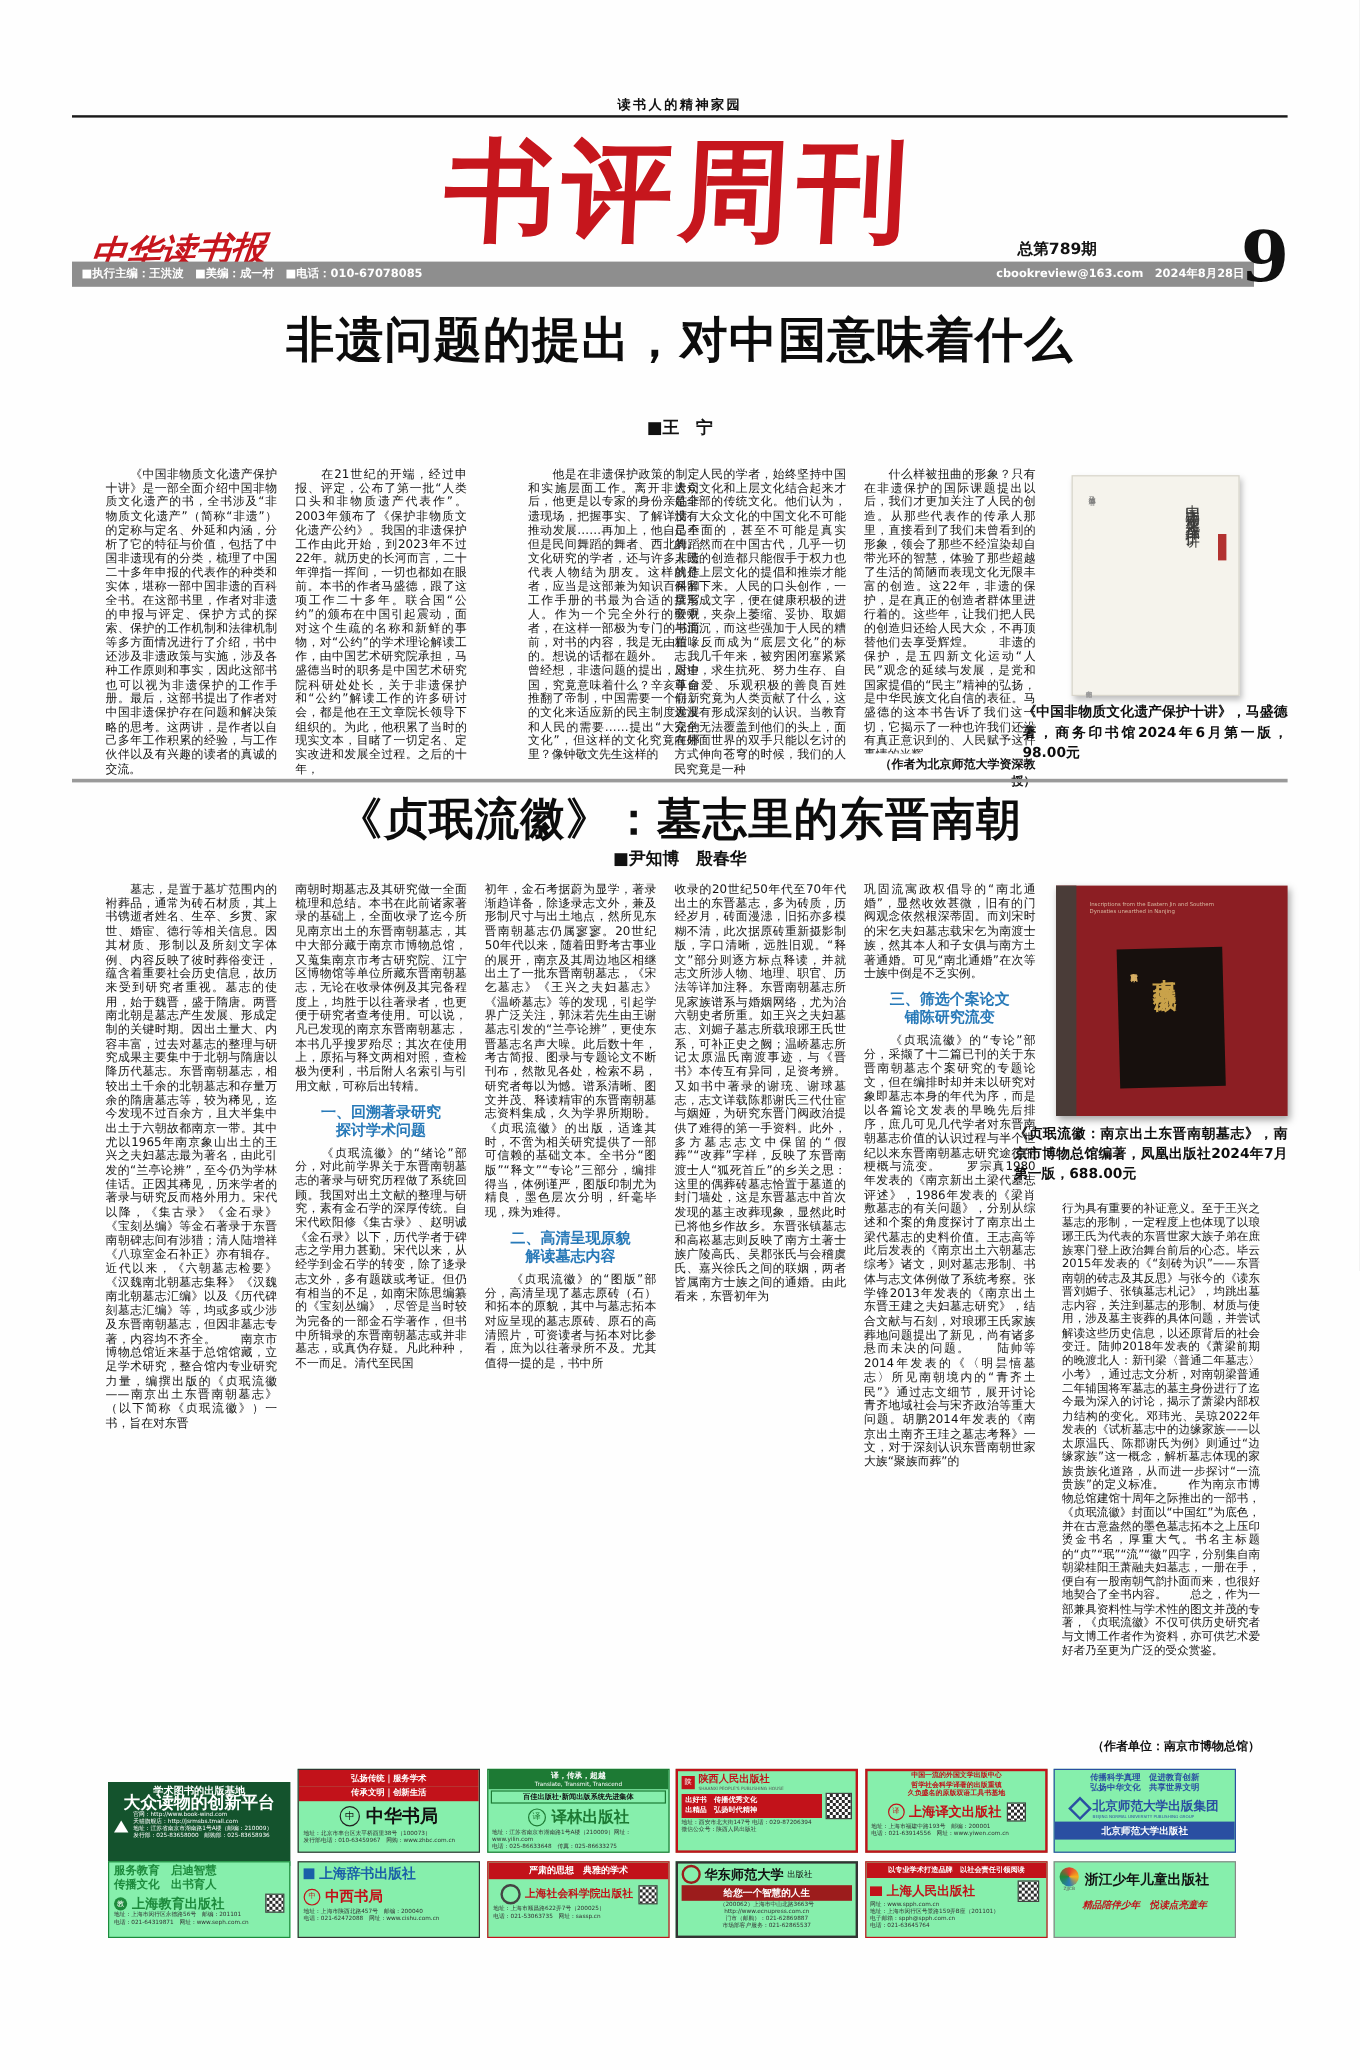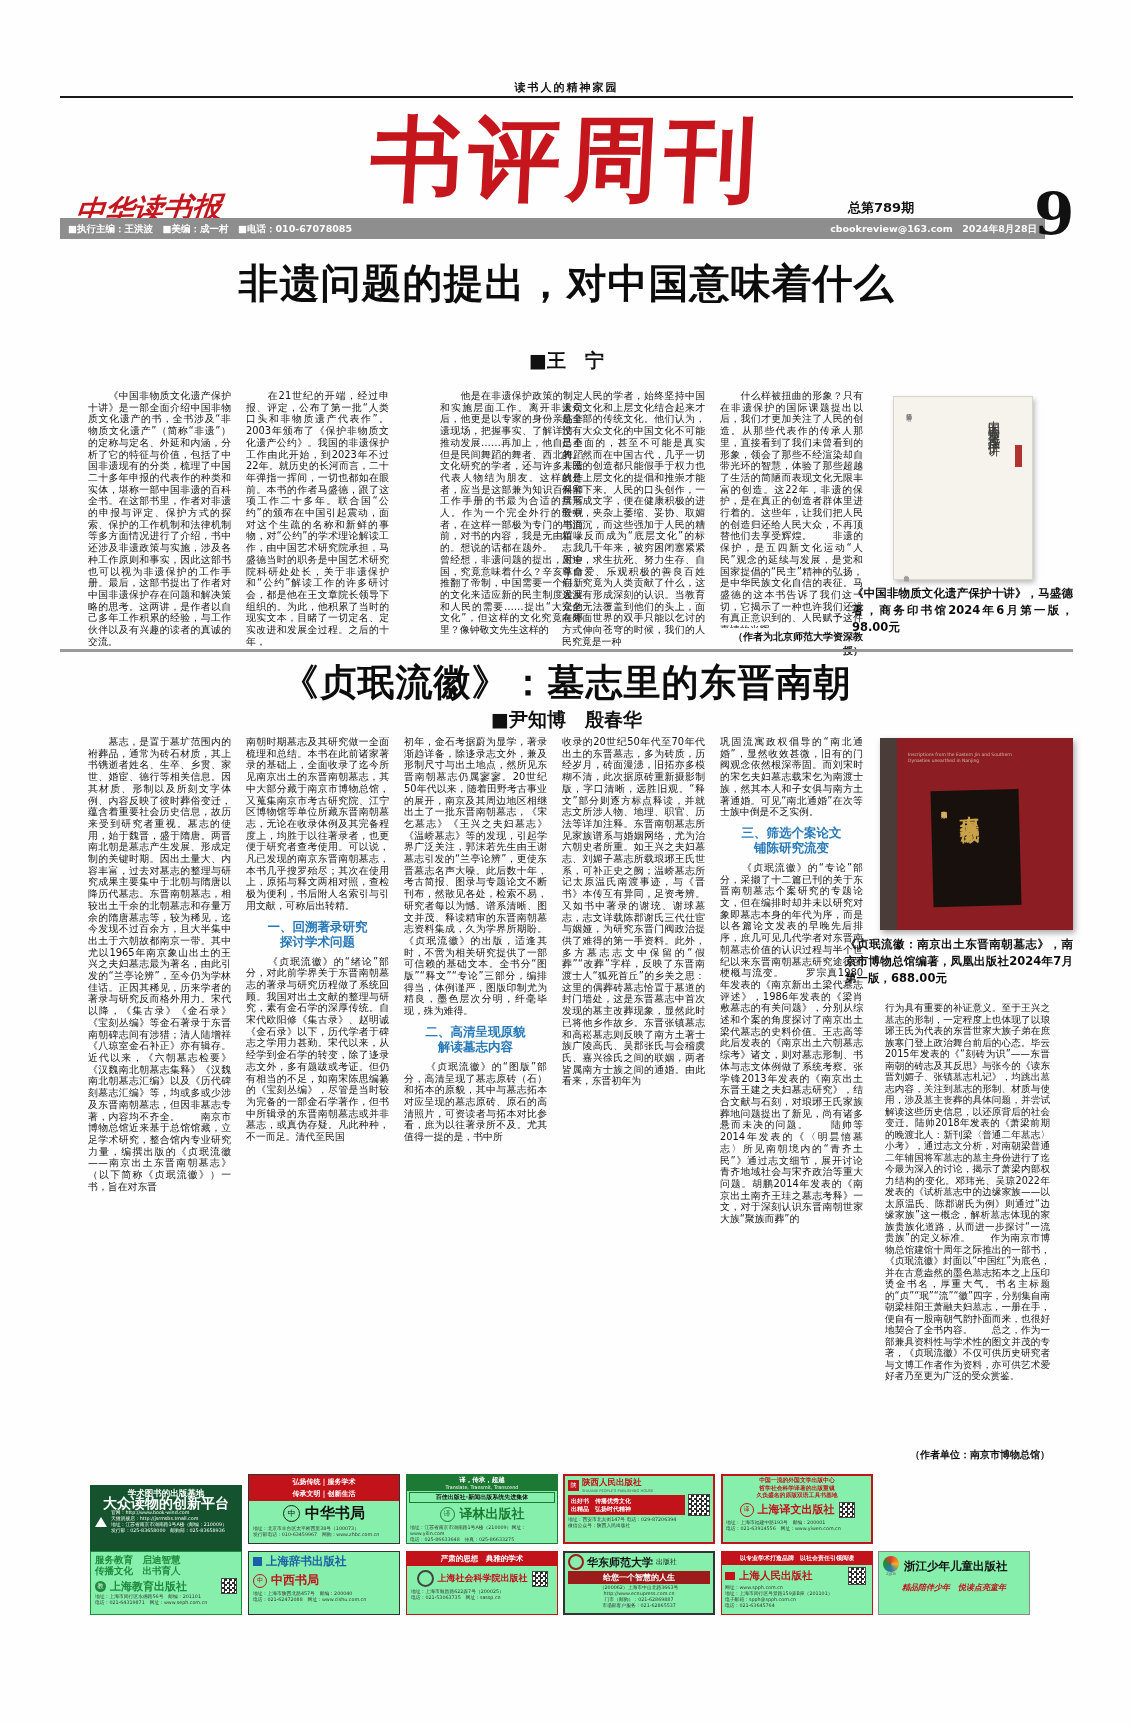--- a/index.html
+++ b/index.html
@@ -16,21 +16,21 @@
   .paper-name{left:76px;top:190px;font-size:29px;font-weight:bold;font-style:italic;color:#c6161d;
               font-family:"DejaVu Serif",serif;transform:skewX(-8deg) rotate(-2deg);}
   .issue-no{left:848px;top:199px;font-size:13px;font-weight:bold;}
   .info-bar{left:60px;top:218px;width:969px;height:21px;background:#8e8e8e;color:#fff;
             font-size:9.5px;font-weight:bold;line-height:21px;padding:0 8px;display:flex;justify-content:space-between;}
   .page-num{left:1034px;top:184px;font-size:58px;font-weight:bold;font-family:"DejaVu Serif",serif;line-height:60px;}
   
   .a-title{left:60px;width:1013px;text-align:center;font-weight:bold;font-family:"DejaVu Serif",serif;color:#0c0c0c;}
   .a1-title{top:256px;font-size:40px;letter-spacing:1px;}
   .a2-title{top:658px;font-size:37px;letter-spacing:1px;}
-  .byline{left:60px;width:1013px;text-align:center;font-size:19px;font-weight:bold;}
+  .byline{left:60px;width:1013px;text-align:center;font-size:14px;font-weight:bold;}
   .col{position:absolute;width:143px;font-size:9.9px;line-height:11.7px;text-align:justify;
        text-justify:inter-character;overflow:hidden;color:#141414;}
   .a1col{top:390px;height:256px;}
   .a2col{top:736px;height:726px;}
   .subhead{color:#2779b8;font-weight:bold;font-size:12.5px;line-height:15px;text-align:center;margin:7px 0;}
   .author-note{position:absolute;font-size:10px;font-weight:bold;text-align:right;width:143px;}
   .divider{left:60px;top:649px;width:1013px;height:3px;background:#9a9a9a;}
   
   .book1{left:893px;top:396px;width:138px;height:182px;background:#f5f3ec;border:1px solid #d8d5cb;
          box-shadow:2px 3px 5px rgba(0,0,0,.25);}
@@ -219,20 +219,34 @@
       <div class="logo-circle" style="width:12px;height:12px;border:1.5px solid #c2121a;color:#c2121a;font-size:6px;">译</div>
       <div style="font-size:11px;font-weight:bold;color:#c2121a;">上海译文出版社</div>
       <div class="qr" style="width:14px;height:14px;"></div>
     </div>
     <div class="tiny" style="color:#333;">
       <div>地址：上海市福建中路193号　邮编：200001</div>
       <div>电话：021-63914556　网址：www.yiwen.com.cn</div>
     </div>
   </div>
 
+  <div class="ad" style="left:878px;top:1474px;border:1px solid #2a4fa2;">
+    <div style="color:#2a4fa2;font-size:7px;font-weight:bold;text-align:center;line-height:9px;margin-top:2px;">
+      <div>传播科学真理　促进教育创新</div>
+      <div>弘扬中华文化　共享世界文明</div>
+    </div>
+    <div style="display:flex;align-items:center;justify-content:center;gap:4px;margin:3px 0 2px;">
+      <div style="width:10px;height:10px;border:2px solid #2a4fa2;transform:rotate(45deg);flex:none;"></div>
+      <div>
+        <div style="font-size:10.5px;font-weight:bold;color:#2a4fa2;">北京师范大学出版集团</div>
+        <div style="font-size:3.4px;color:#2a4fa2;">BEIJING NORMAL UNIVERSITY PUBLISHING GROUP</div>
+      </div>
+    </div>
+    <div style="background:#2a4fa2;color:#fff;font-size:8px;font-weight:bold;text-align:center;padding:2px 0;">北京师范大学出版社</div>
+  </div>
 
   <div class="ad" style="left:90px;top:1551px;height:64px;border:1px solid #1d8a3c;padding:2px 4px;">
     <div style="color:#1d8a3c;font-size:9.5px;font-weight:bold;line-height:11px;">
       <div>服务教育　启迪智慧</div>
       <div>传播文化　出书育人</div>
     </div>
     <div style="display:flex;align-items:center;gap:4px;margin-top:2px;">
       <div class="logo-circle" style="width:11px;height:11px;background:#1d8a3c;color:#fff;font-size:6px;">教</div>
       <div style="font-size:11px;font-weight:bold;color:#1d8a3c;">上海教育出版社</div>
       <div class="qr" style="width:14px;height:14px;margin-left:auto;"></div>

